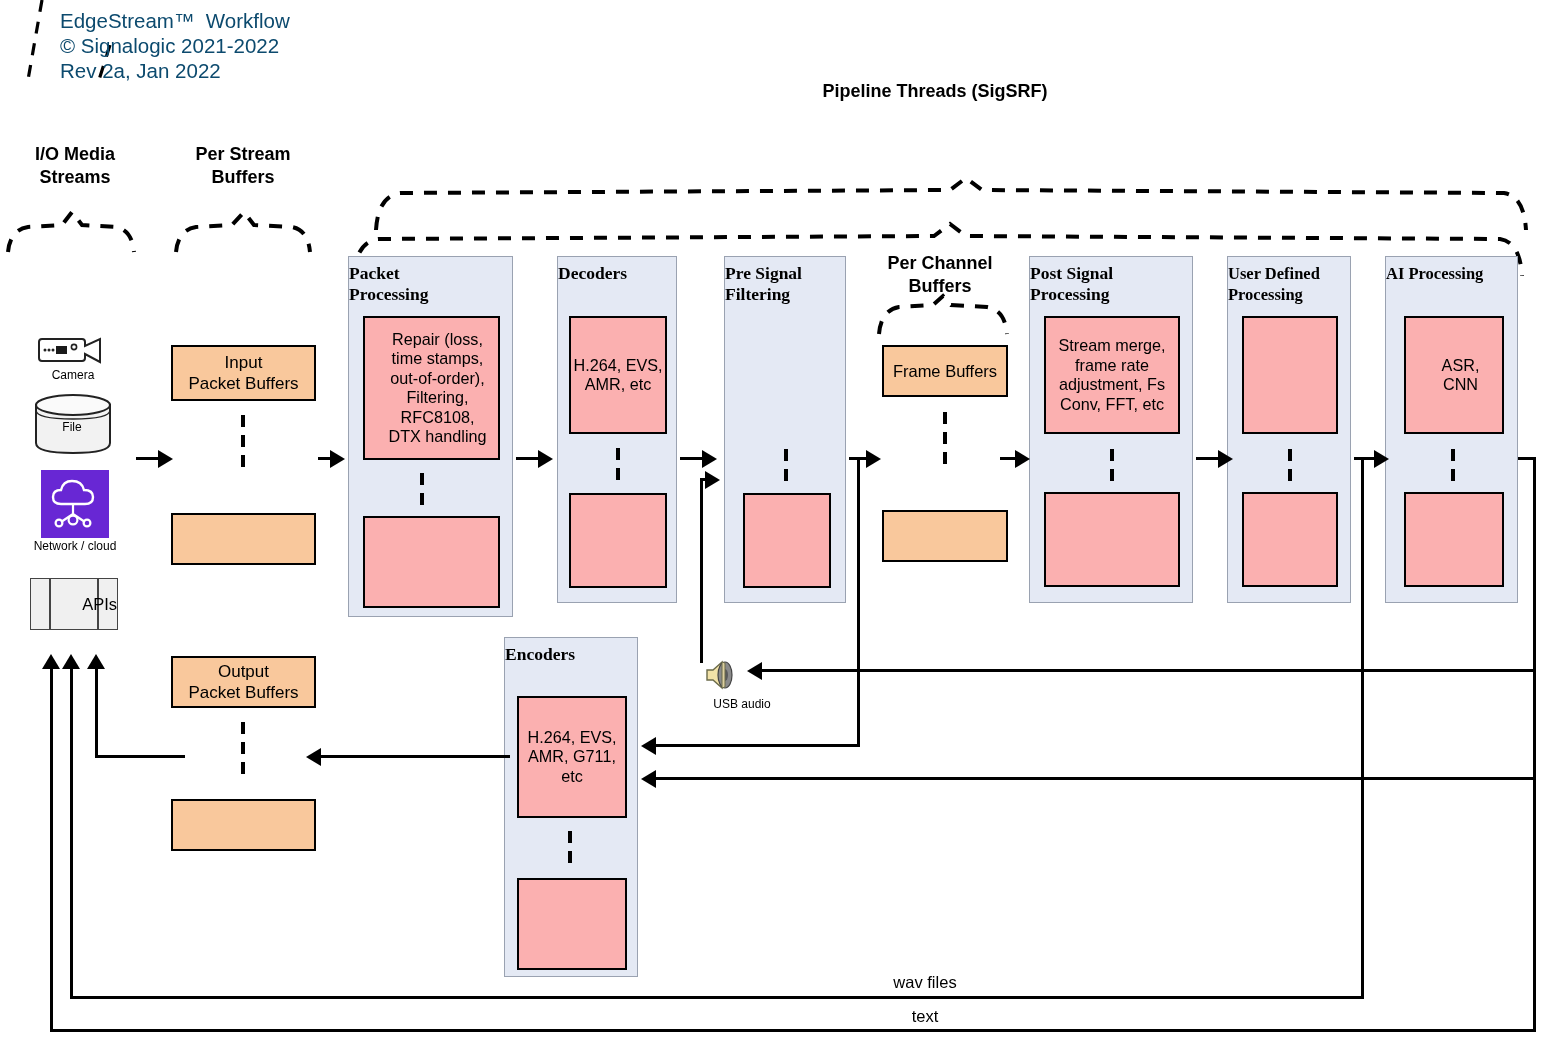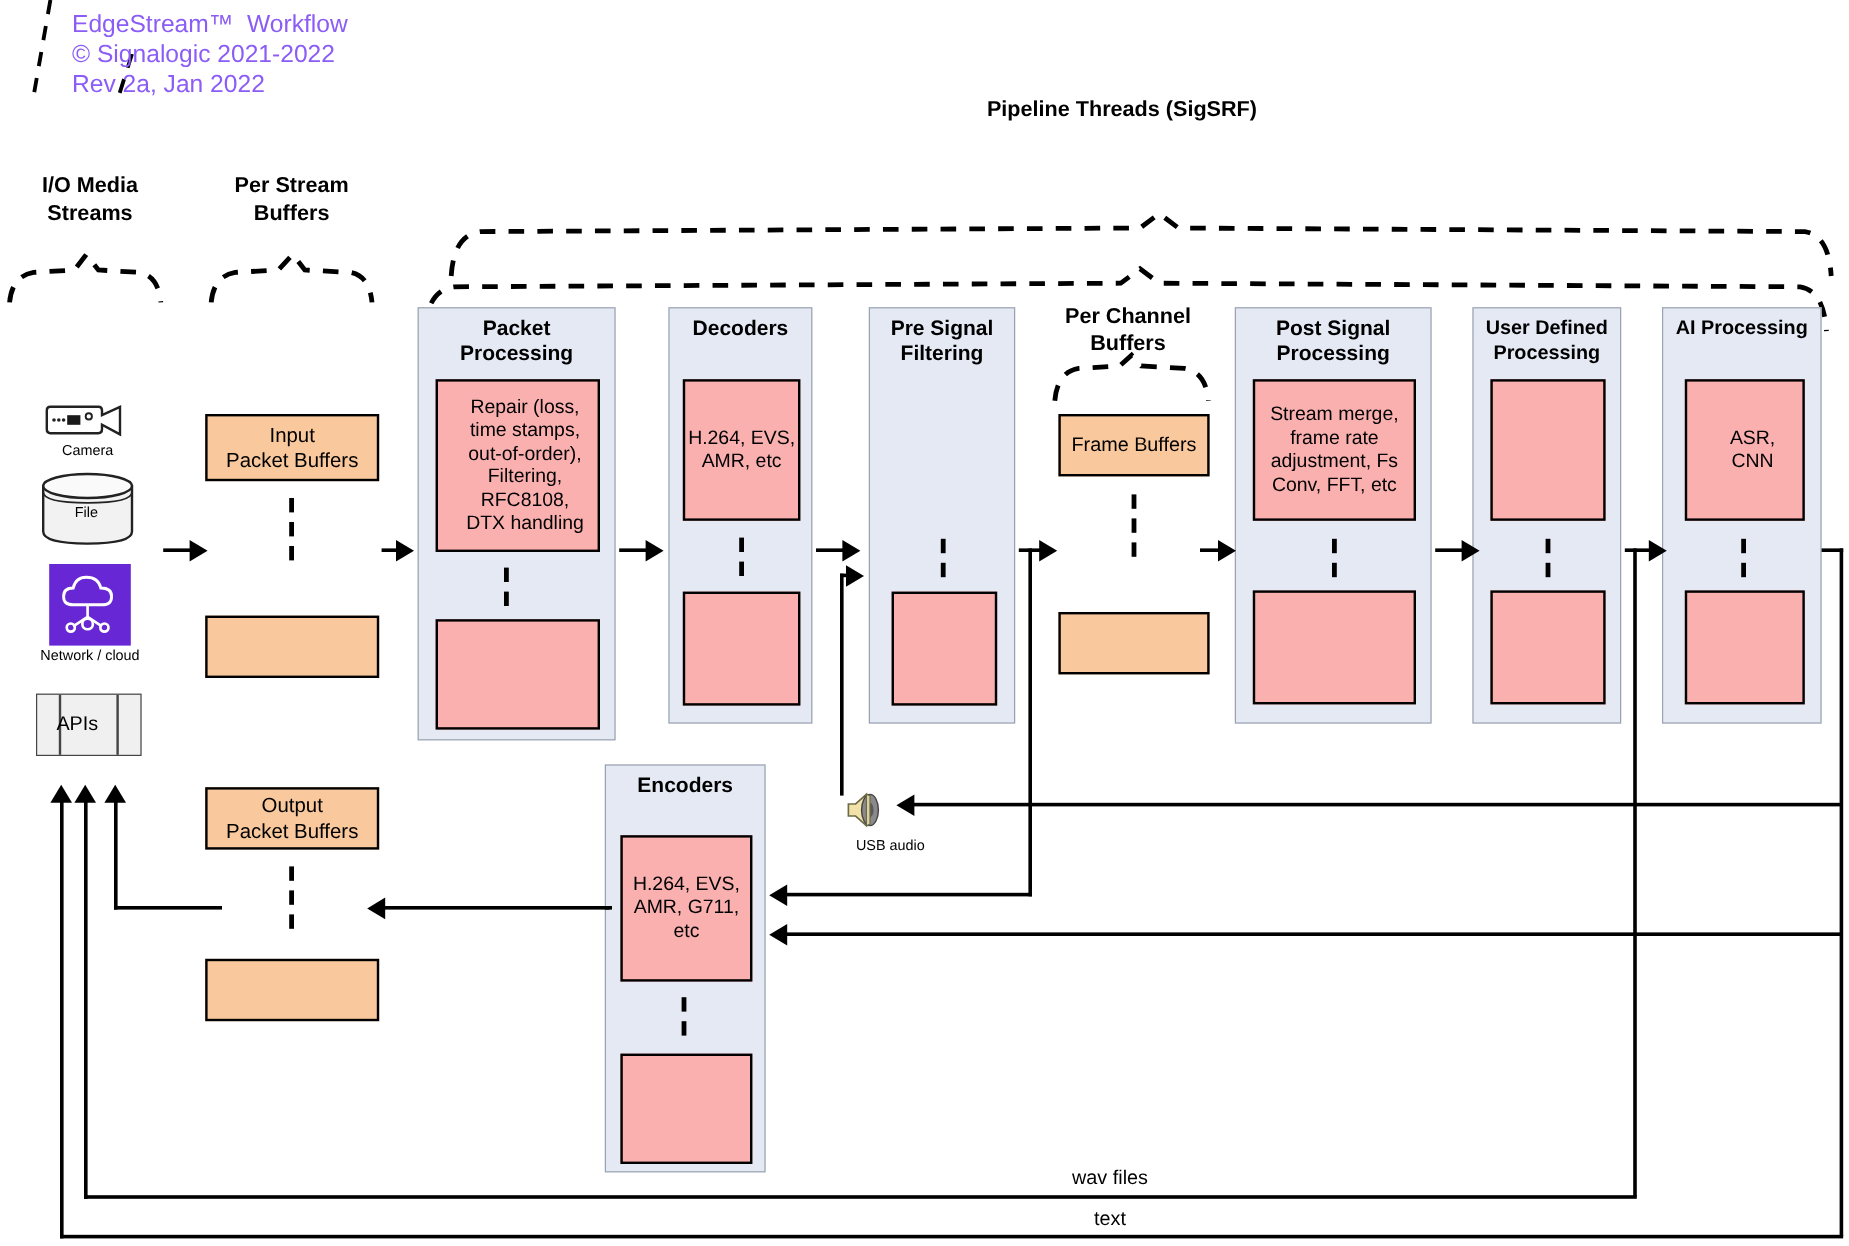--- a/index.html
+++ b/index.html
@@ -3,28 +3,28 @@
 <meta charset="utf-8">
 <title>EdgeStream Workflow</title>
 <style>
   html,body{margin:0;padding:0;background:#ffffff;}
   body{font-family:"Liberation Sans","DejaVu Sans",sans-serif;}
   #stage{position:relative;width:1541px;height:1038px;background:#fff;overflow:hidden;}
 
   .abs{position:absolute;}
 
   
-  .title-line{font-size:20.5px;color:#8b5cf6;white-space:pre;line-height:25px;}
+  .title-line{font-size:20.5px;color:#0c4a6e;white-space:pre;line-height:25px;}
   .hdr-bold{font-weight:bold;font-size:18px;color:#000;text-align:center;line-height:23px;}
   .plain{font-size:16.5px;color:#000;text-align:center;line-height:20px;}
 
   
   .stage-box{background:#e4e9f4;border:1.3px solid #9aa2b1;box-sizing:border-box;}
   .stage-title{position:absolute;left:0;right:0;top:6px;font-weight:bold;font-size:17.5px;
-               text-align:center;color:#000;line-height:21px;}
+               color:#000;line-height:21px;font-family:Liberation Serif, serif;}
   
   .pink{position:absolute;background:#fbb0b0;border:2.2px solid #000;box-sizing:border-box;
         color:#000;font-size:16.2px;line-height:19.5px;text-align:center;
         display:flex;align-items:center;justify-content:center;padding:2px 4px;}
   .orange{position:absolute;background:#f9c89c;border:2.2px solid #000;box-sizing:border-box;
           color:#000;font-size:17px;line-height:21px;text-align:center;
           display:flex;align-items:center;justify-content:center;}
 
   
   .vdots{position:absolute;width:4px;background:transparent;}
@@ -45,21 +45,21 @@
   svg.brace{position:absolute;overflow:visible;}
   svg.brace path{fill:none;stroke:#000;stroke-width:4;stroke-dasharray:13 11;stroke-linecap:butt;}
   svg.leader path{fill:none;stroke:#000;stroke-width:3.2;stroke-dasharray:12 10;}
 
   
   .icon-label{font-size:12px;color:#000;text-align:center;}
   .cloud-sq{position:absolute;background:#6827d4;}
   .apis-box{position:absolute;background:#f0f0f0;border:1.6px solid #444;box-sizing:border-box;}
   .apis-box .seg{position:absolute;top:0;bottom:0;width:1.6px;background:#444;}
   .apis-box .lbl{position:absolute;left:0;right:0;top:50%;transform:translateY(-50%);
-                 text-align:left;font-size:16.5px;color:#000;margin-left:16px;}
+                 text-align:right;font-size:16.5px;color:#000;margin-left:16px;}
 </style>
 </head>
 <body>
 
 <div id="stage">
 
   
   <div class="abs title-line" style="left:60px;top:8px;">EdgeStream™  Workflow</div>
   <div class="abs title-line" style="left:60px;top:33px;">© Signalogic 2021-2022</div>
   <div class="abs title-line" style="left:60px;top:58px;">Rev 2a, Jan 2022</div>

